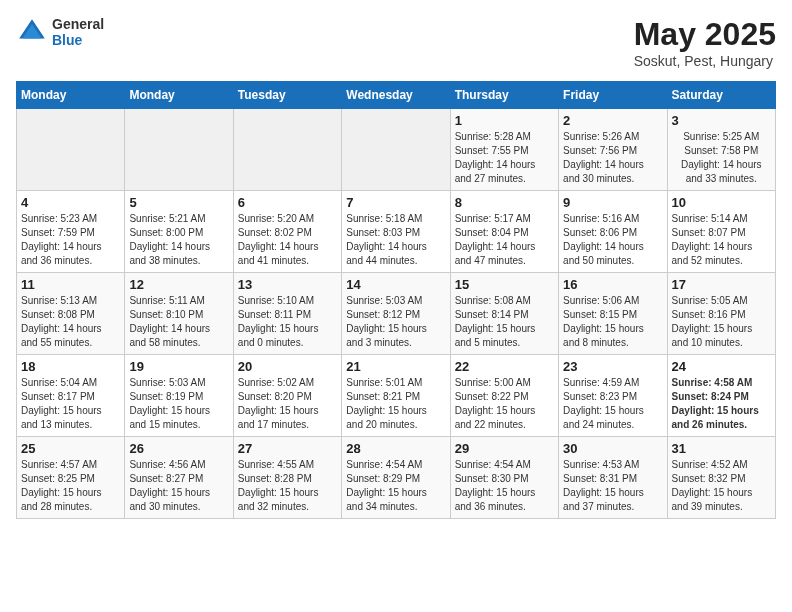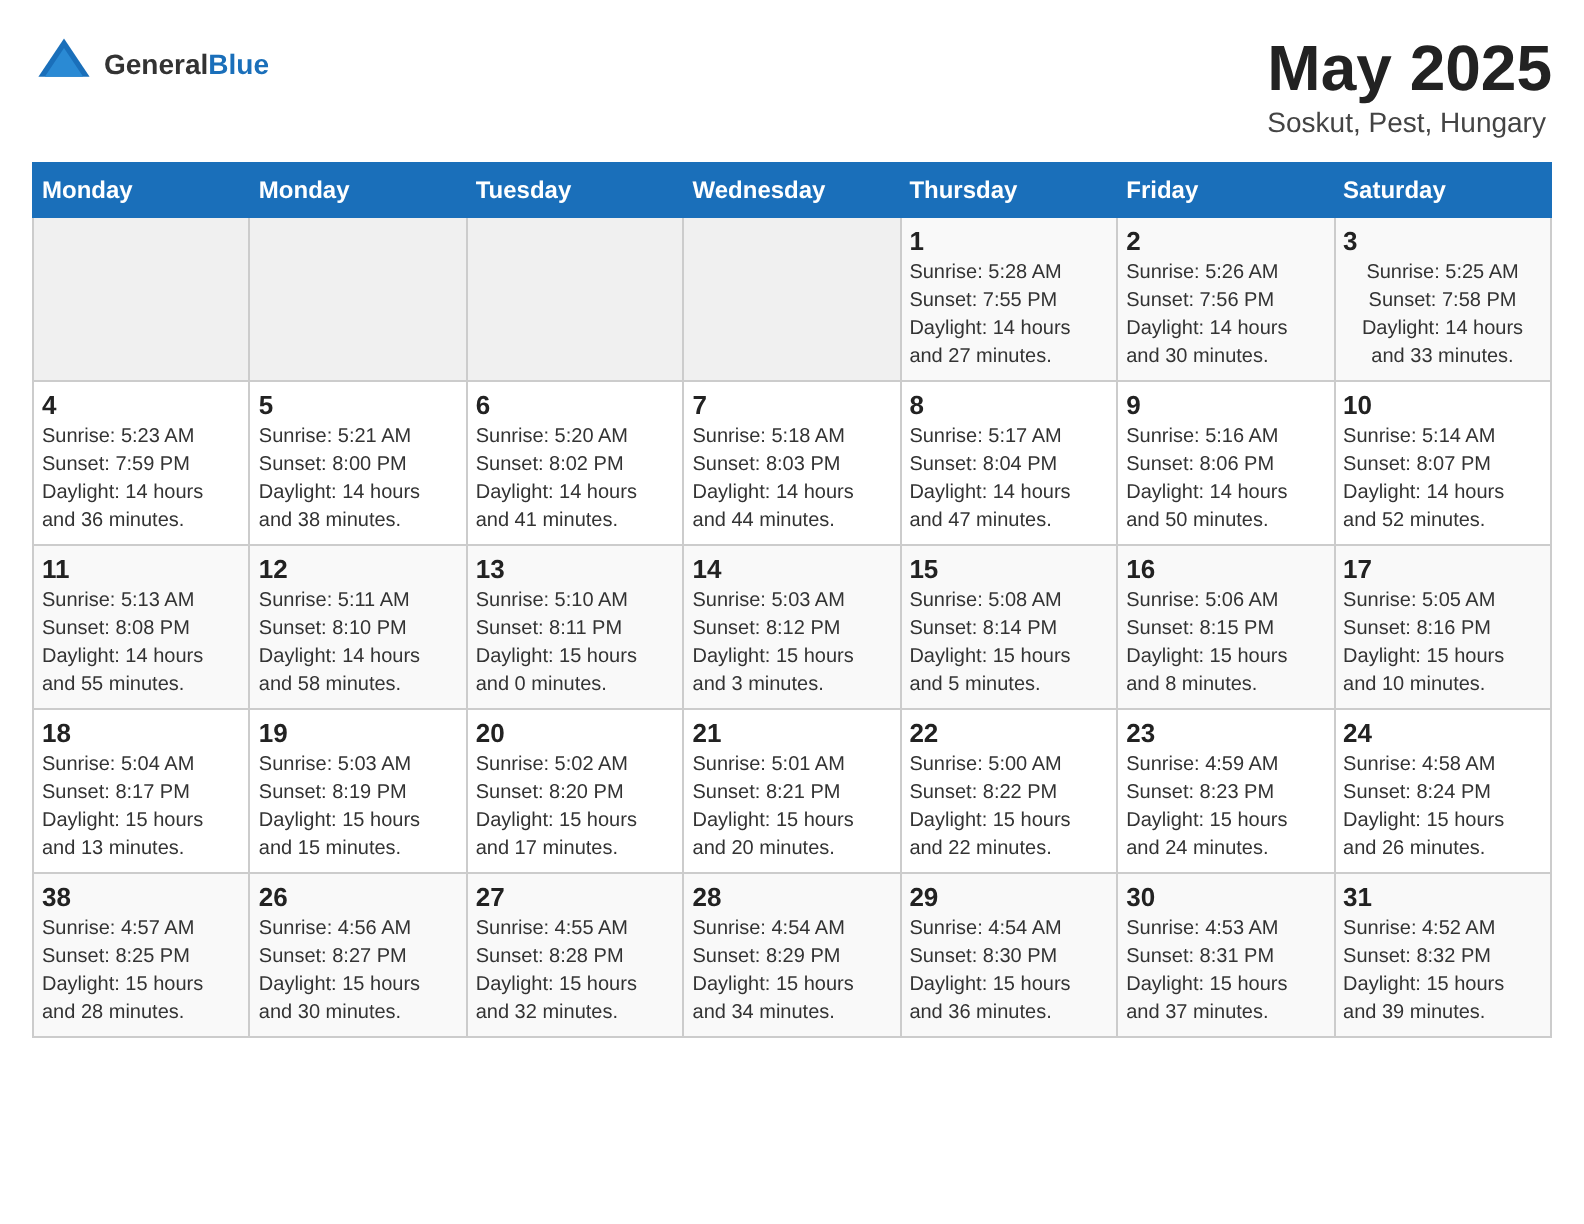--- a/index.html
+++ b/index.html
@@ -16,21 +16,21 @@
       align-items: flex-start;
       margin-bottom: 12px;
     }
     .logo {
       display: flex;
       align-items: center;
       gap: 4px;
     }
     .logo-text {
       display: flex;
-      flex-direction: row;
+      flex-direction: column;
       font-size: 14px;
       font-weight: bold;
     }
     .logo-general { color: #333; }
     .logo-blue { color: #1a6fba; }
     .logo-icon {
       width: 32px;
       height: 32px;
     }
     .title-block {
@@ -288,29 +288,29 @@
         </td>
         <td>
           <span class="day-number">23</span>
           <div class="day-info" style="white-space: pre-line;">Sunrise: 4:59 AM
 Sunset: 8:23 PM
 Daylight: 15 hours
 and 24 minutes.</div>
         </td>
         <td>
           <span class="day-number">24</span>
-          <div class="day-info" style="white-space: pre-line;">Sunrise: 4:58 AM
+          <div class="day-info" style="white-space: pre-line; font-weight: bold;">Sunrise: 4:58 AM
 Sunset: 8:24 PM
 Daylight: 15 hours
 and 26 minutes.</div>
         </td>
       </tr>
       <tr>
         <td>
-          <span class="day-number">38</span>
+          <span class="day-number">25</span>
           <div class="day-info" style="white-space: pre-line;">Sunrise: 4:57 AM
 Sunset: 8:25 PM
 Daylight: 15 hours
 and 28 minutes.</div>
         </td>
         <td>
           <span class="day-number">26</span>
           <div class="day-info" style="white-space: pre-line;">Sunrise: 4:56 AM
 Sunset: 8:27 PM
 Daylight: 15 hours

